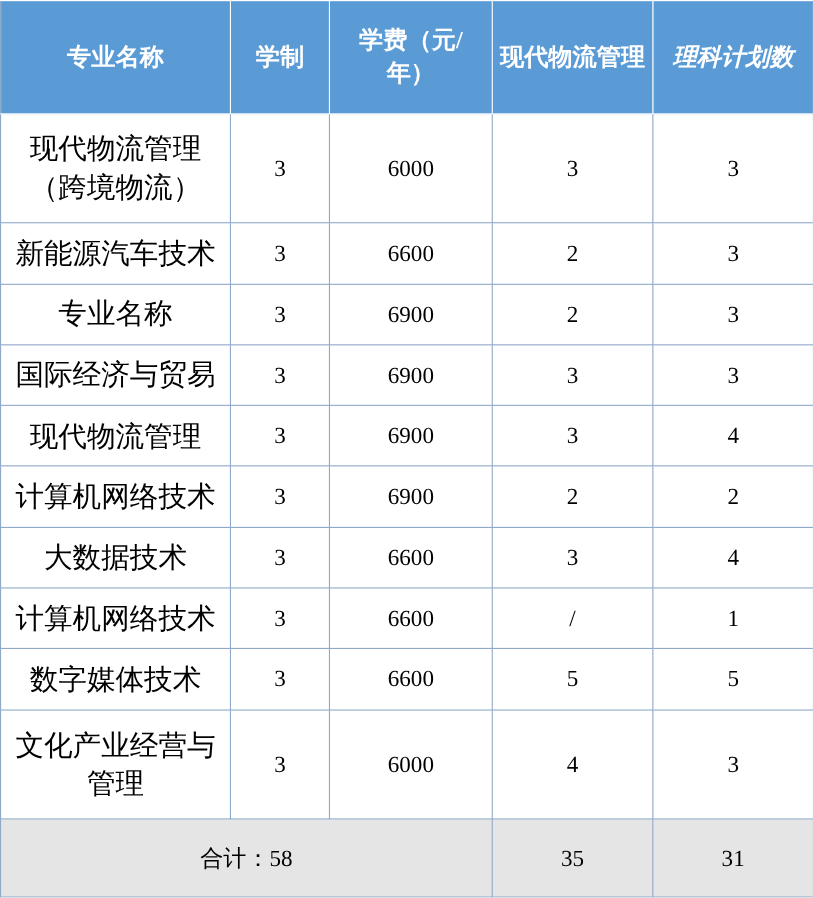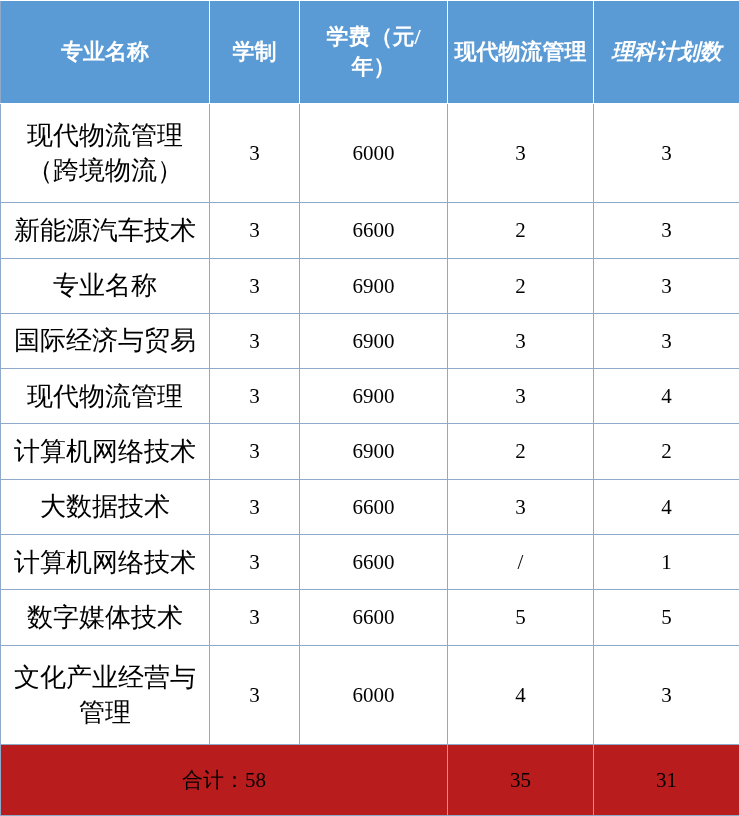--- a/index.html
+++ b/index.html
@@ -56,21 +56,21 @@
     border-right-color: #8ea9c9;
     font-style: italic;
   }
   table.plan-table tbody td.major {
     font-size: 26px;
   }
   table.plan-table tbody tr td {
     background: #ffffff;
   }
   table.plan-table tfoot td {
-    background: #b91c1c;
+    background: #e5e5e5;
     font-size: 21px;
     height: 62px;
   }
   .num { font-family: "Liberation Serif", "DejaVu Serif", serif; }
 </style>
 </head>
 <body>
 
 <div class="table-wrap">
   <table class="plan-table">

